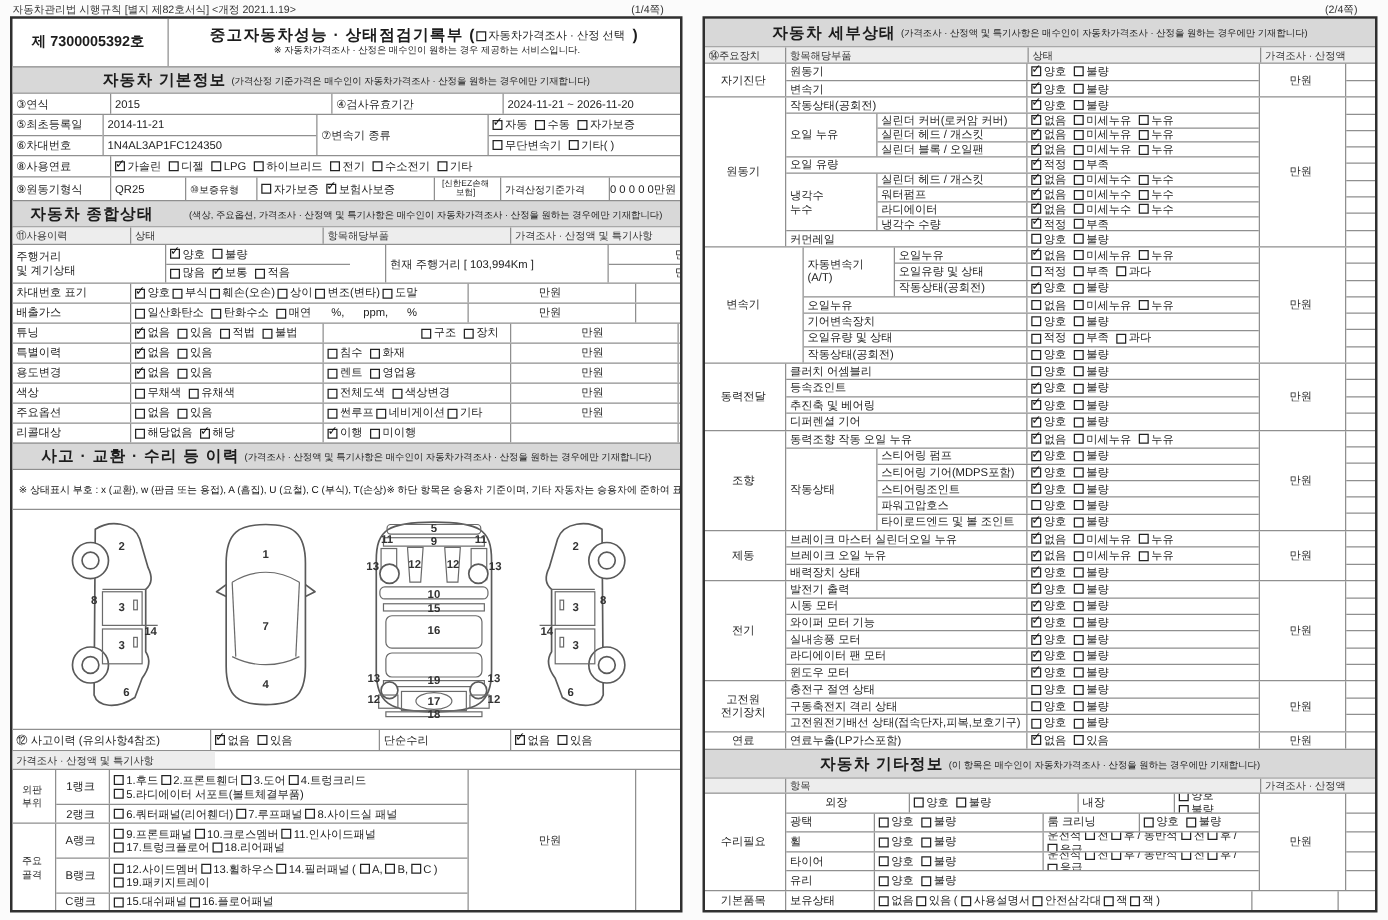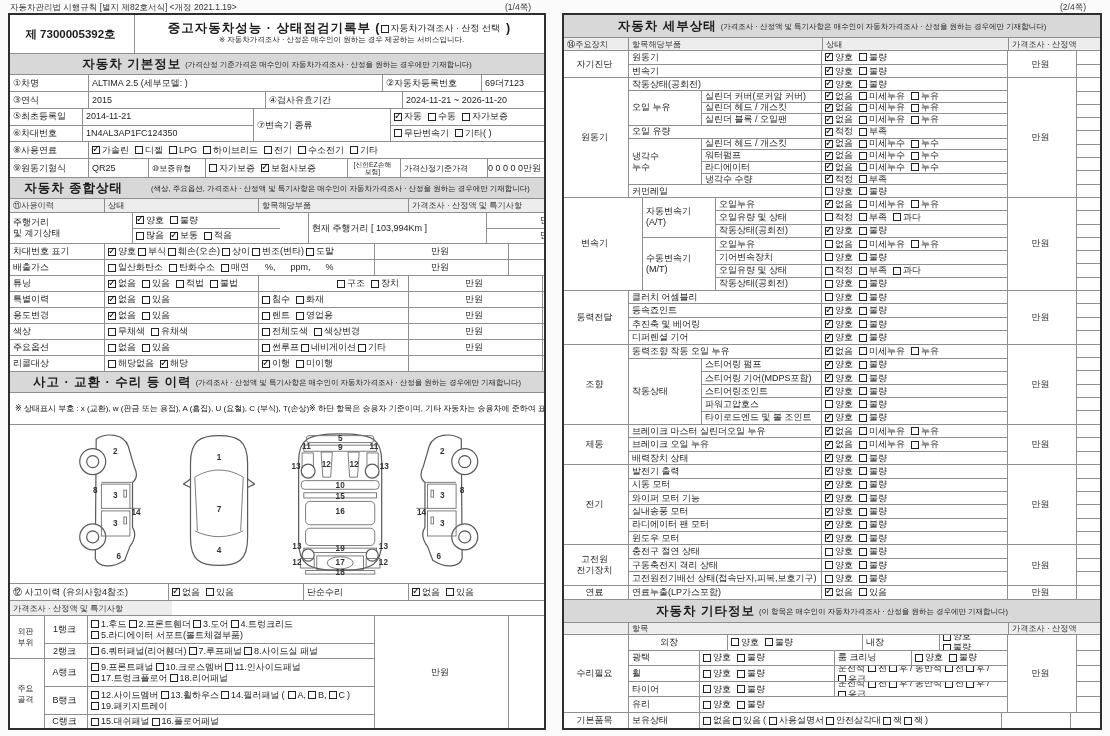--- a/index.html
+++ b/index.html
@@ -61,34 +61,20 @@
             <span class="lbtxt">자동차가격조사 · 산정 선택</span>
           </span>
           <span class="tt">)</span>
           <span class="brk"></span>
           <span class="sn">※ 자동차가격조사 · 산정은 매수인이 원하는 경우 제공하는 서비스입니다.</span>
         </div>
       </div>
       <div class="sect cell" style="flex: 0 0 18px; height: 18px;">
         <span class="st">자동차 기본정보</span>
         <span class="sn">(가격산정 기준가격은 매수인이 자동차가격조사 · 산정을 원하는 경우에만 기재합니다)</span>
-      </div>
-      <div class="cls2" style="flex: 0 0 16px; height: 16px;">
-        <div class="cell" style="flex: 0 0 72px; width: 72px;">
-          <span class="seg">①차명</span>
-        </div>
-        <div class="cell" style="flex: 1 1 0px;">
-          <span class="seg">ALTIMA 2.5 (세부모델: )</span>
-        </div>
-        <div class="cell" style="flex: 0 0 92px; width: 92px;">
-          <span class="seg">②자동차등록번호</span>
-        </div>
-        <div class="cell" style="flex: 0 0 56px; width: 56px;">
-          <span class="seg">69더7123</span>
-        </div>
       </div>
       <div class="cls2" style="flex: 0 0 16px; height: 16px;">
         <div class="cell" style="flex: 0 0 72px; width: 72px;">
           <span class="seg">③연식</span>
         </div>
         <div class="cell" style="flex: 0 0 170px; width: 170px;">
           <span class="seg">2015</span>
         </div>
         <div class="cell" style="flex: 0 0 130px; width: 130px;">
           <span class="seg">④검사유효기간</span>
@@ -1140,25 +1126,20 @@
                   </span>
                   <span class="cb">
                     <span class="bx"></span>
                     <span class="lbtxt">불량</span>
                   </span>
                 </div>
               </div>
             </div>
           </div>
           <div class="cls2" style="flex: 4 1 0px;">
-            <div class="cell" style="flex: 0 0 66px; width: 66px;">
-              <span class="seg">수동변속기</span>
-              <span class="brk"></span>
-              <span class="seg">(M/T)</span>
-            </div>
             <div class="rws" style="flex: 1 1 0px;">
               <div class="cls2" style="flex: 1 1 0px;">
                 <div class="cell" style="flex: 1 1 0px;">
                   <span class="seg">오일누유</span>
                 </div>
                 <div class="cell" style="flex: 0 0 179px; width: 179px;">
                   <span class="cb">
                     <span class="bx"></span>
                     <span class="lbtxt">없음</span>
                   </span>

